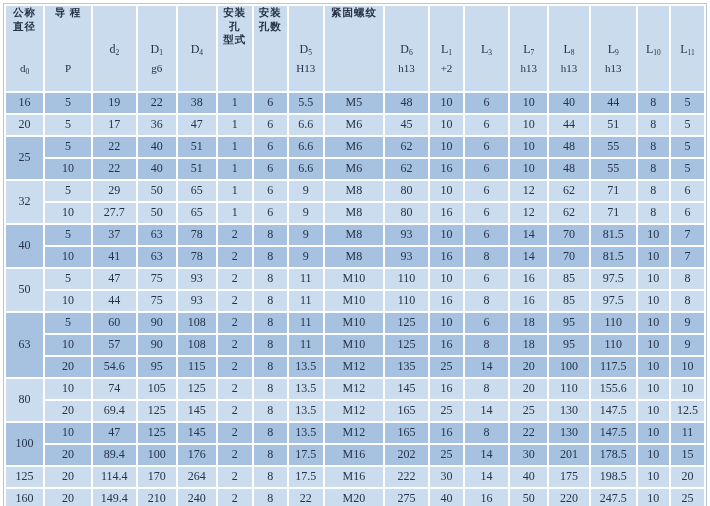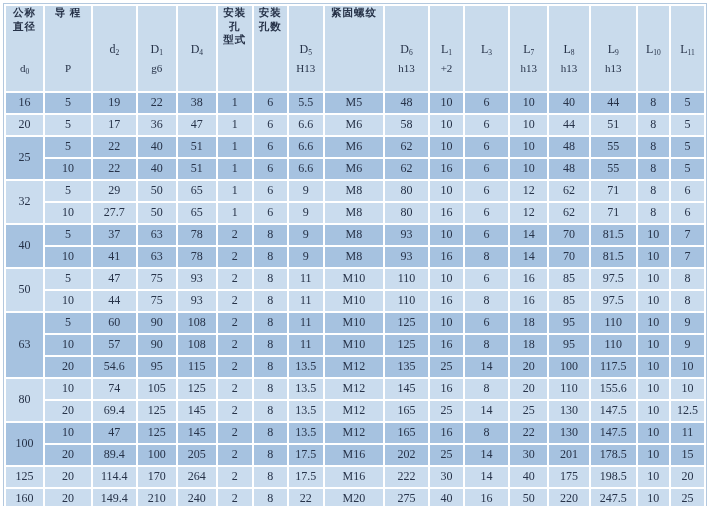--- a/index.html
+++ b/index.html
@@ -181,21 +181,21 @@
         <tr>
           <th rowspan="1" class="light">20</th>
           <td class="light">5</td>
           <td class="light">17</td>
           <td class="light">36</td>
           <td class="light">47</td>
           <td class="light">1</td>
           <td class="light">6</td>
           <td class="light">6.6</td>
           <td class="light">M6</td>
-          <td class="light">58</td>
+          <td class="light">45</td>
           <td class="light">10</td>
           <td class="light">6</td>
           <td class="light">10</td>
           <td class="light">44</td>
           <td class="light">51</td>
           <td class="light">8</td>
           <td class="light">5</td>
         </tr>
         <tr>
           <th rowspan="2" class="dark">25</th>
@@ -453,21 +453,21 @@
           <td class="dark">22</td>
           <td class="dark">130</td>
           <td class="dark">147.5</td>
           <td class="dark">10</td>
           <td class="dark">11</td>
         </tr>
         <tr>
           <td class="dark">20</td>
           <td class="dark">89.4</td>
           <td class="dark">100</td>
-          <td class="dark">205</td>
+          <td class="dark">176</td>
           <td class="dark">2</td>
           <td class="dark">8</td>
           <td class="dark">17.5</td>
           <td class="dark">M16</td>
           <td class="dark">202</td>
           <td class="dark">25</td>
           <td class="dark">14</td>
           <td class="dark">30</td>
           <td class="dark">201</td>
           <td class="dark">178.5</td>

